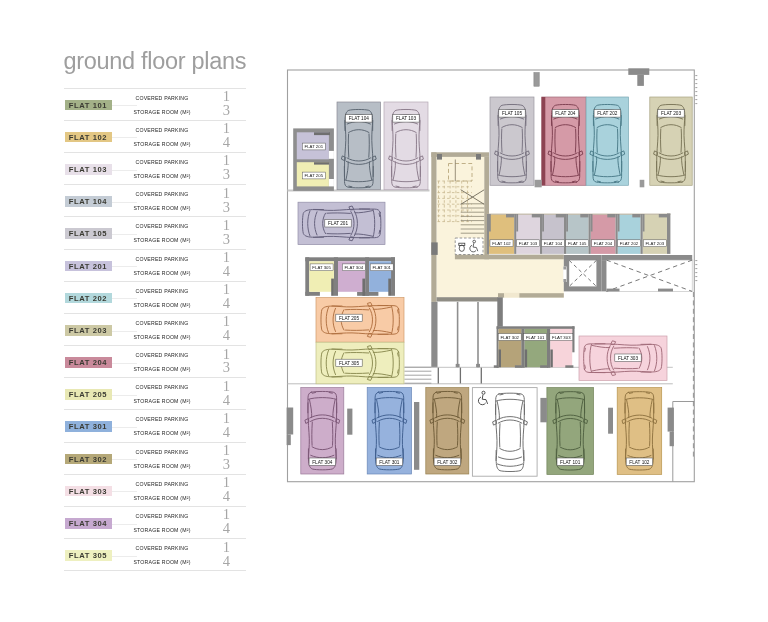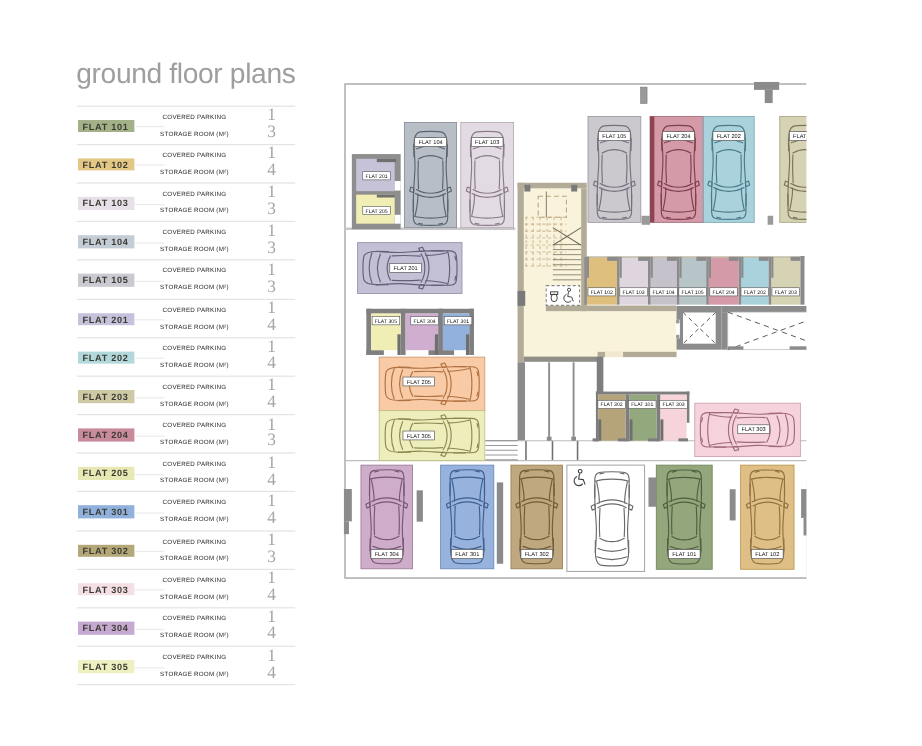--- a/index.html
+++ b/index.html
@@ -1,16 +1,16 @@
 <!DOCTYPE html>
 <html><head>
 <meta charset="utf-8">
 <style>
   html,body{margin:0;padding:0;background:#fff;}
-  .page{position:relative;width:672px;height:622px;background:#fff;overflow:hidden;font-family:"Liberation Sans",sans-serif;}
+  .page{position:relative;width:672px;height:622px;background:#fff;overflow:hidden;font-family:"Liberation Sans",sans-serif;padding-left:47px;}
   .title{position:absolute;left:63.5px;top:47.5px;font-size:23.5px;color:#9e9e9e;letter-spacing:-0.3px;}
   .legend{position:absolute;left:64px;top:87.6px;width:182px;}
   .lrow{position:relative;width:182px;height:32.2px;border-top:1px solid #e3e3e3;box-sizing:border-box;}
   .chip{position:absolute;left:0.5px;top:11px;width:47px;height:10.6px;text-align:center;font-size:7.6px;font-weight:bold;letter-spacing:0.6px;color:#3a3a32;line-height:11px;}
   .lead{position:absolute;left:48px;top:16.6px;width:25px;border-top:1px solid #ececec;}
   .t1{position:absolute;left:57px;top:6px;width:82px;text-align:center;font-size:5.2px;letter-spacing:0.2px;color:#1e1e1e;}
   .t2{position:absolute;left:57px;top:20px;width:82px;text-align:center;font-size:5.2px;letter-spacing:0.2px;color:#1e1e1e;}
   .n1{position:absolute;right:16px;top:-0.6px;font-family:"Liberation Serif",serif;font-size:14.5px;color:#a6a6a6;}
   .n2{position:absolute;right:16px;top:13.4px;font-family:"Liberation Serif",serif;font-size:14.5px;color:#a6a6a6;}
   .lend{width:182px;border-top:1px solid #e3e3e3;}

